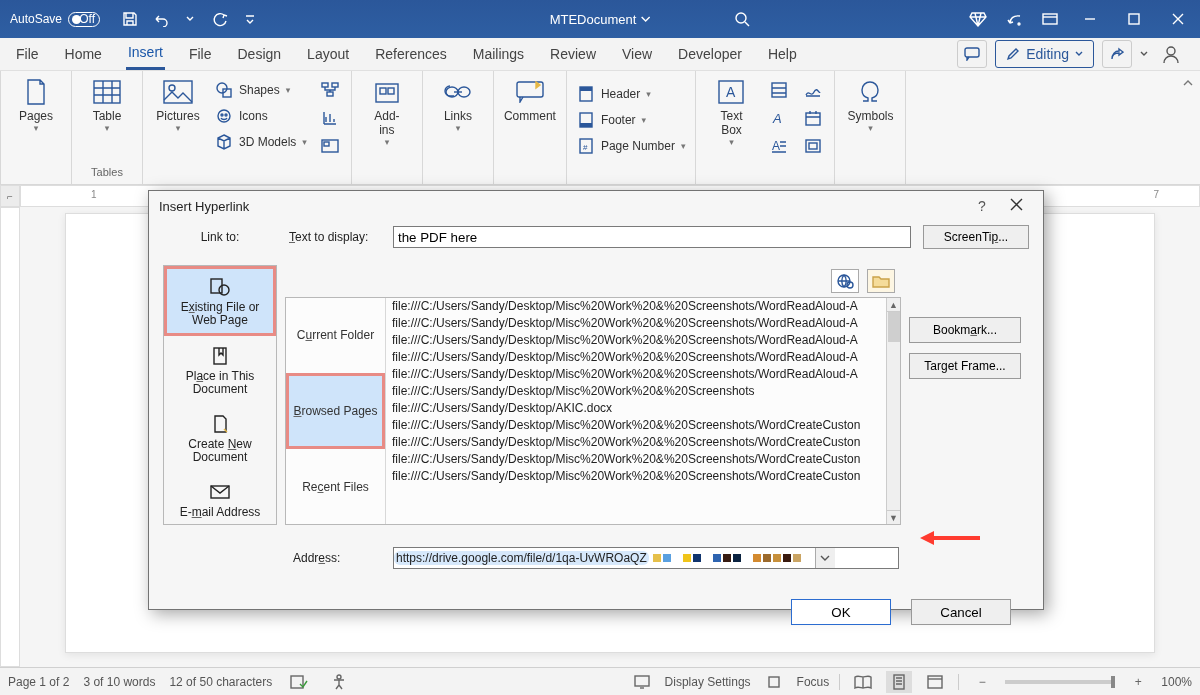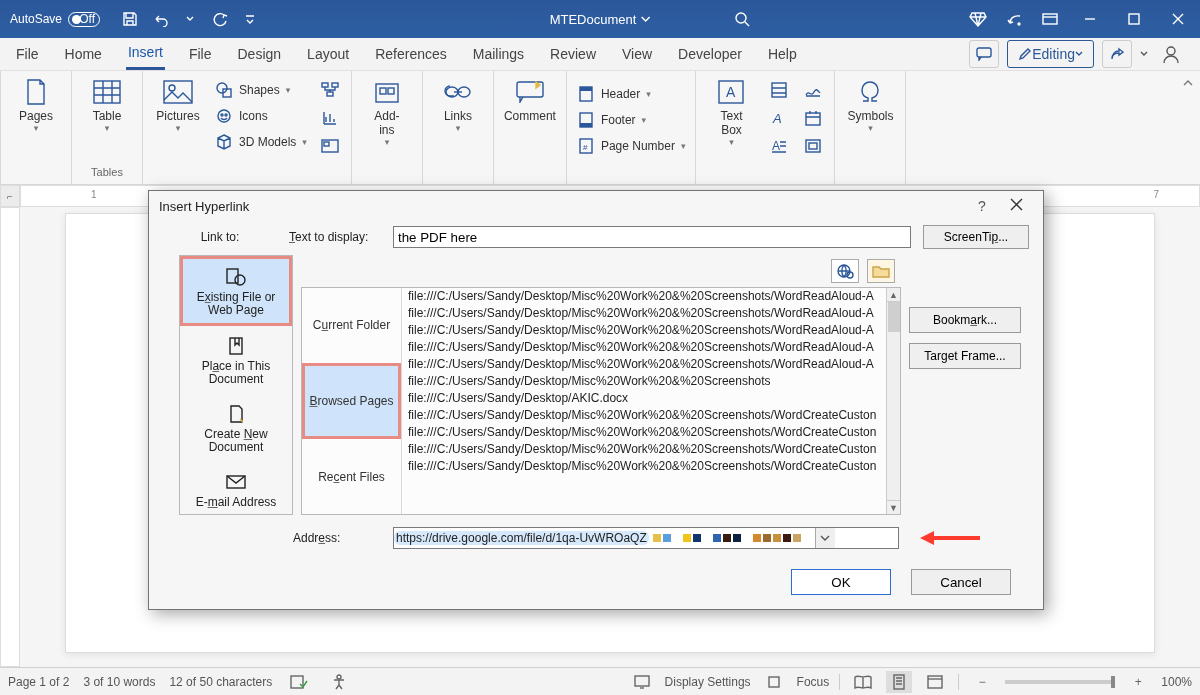--- a/index.html
+++ b/index.html
@@ -20,21 +20,21 @@
 
 
 svg { stroke:currentColor; fill:none; stroke-width:1.4; }
 
 
 .tabs { height:33px; background:#f3f3f3; display:flex; align-items:center; padding:0 14px; font-size:14px; gap:22px; border-bottom:1px solid #e0e0e0; }
 .tabs .tab { padding:6px 2px 7px; color:#444; cursor:pointer; }
 .tabs .tab.active { color:#1a56a8; border-bottom:3px solid #2b579a; font-weight:400; }
 .tabs .right-zone { margin-left:auto; display:flex; align-items:center; gap:8px; }
 .comment-ic, .share-ic, .profile-ic { width:30px; height:28px; border:1px solid #ccc; border-radius:3px; display:flex; align-items:center; justify-content:center; color:#2b579a; }
-.editing-btn { height:28px; border:1.5px solid #2b579a; border-radius:3px; display:flex; align-items:center; padding:0 10px; color:#2b579a; font-size:14px; }
+.editing-btn { height:28px; border:1.5px solid #2b579a; border-radius:3px; display:flex; align-items:center; gap:6px; padding:0 10px; color:#2b579a; font-size:14px; }
 
 
 .ribbon { height:114px; background:#f6f6f6; border-bottom:1px solid #d8d8d8; display:flex; overflow:hidden; }
 .rgroup { border-right:1px solid #d8d8d8; padding:4px 10px 2px; display:flex; flex-direction:column; justify-content:space-between; }
 .rgroup .big { display:flex; gap:12px; }
 .bigbtn { display:flex; flex-direction:column; align-items:center; justify-content:flex-start; font-size:12px; color:#333; min-width:50px; padding-top:2px; }
 .bigbtn .ic { width:34px; height:30px; display:flex; align-items:center; justify-content:center; color:#2b579a; }
 .bigbtn .lbl { margin-top:2px; line-height:14px; text-align:center; }
 .bigbtn .caret { font-size:9px; color:#777; }
 .grplabel { text-align:center; font-size:11px; color:#666; height:16px; }
@@ -51,30 +51,30 @@
 .hruler span { position:absolute; top:3px; }
 .doc-area { display:flex; height:460px; background:#f5f5f5;}
 .vruler { width:20px; background:#fff; border:1px solid #ddd;}
 .page { margin:6px auto 0; width:1090px; background:#fff; min-height:440px; border:1px solid #ddd; box-shadow:0 2px 8px rgba(0,0,0,0.08);}
 
 
 .dialog { position:absolute; left:148px; top:190px; width:896px; height:420px; background:#f6f6f6; border:1px solid #737373; box-shadow:4px 4px 16px rgba(0,0,0,0.35); font-size:12px; color:#222;}
 .dlg-title { height:30px; display:flex; align-items:center; padding:0 10px; font-size:13px; }
 .dlg-title .ttxt { flex:1; }
 .dlg-title .hb { width:34px; text-align:center; font-size:14px; color:#555; }
-.dlg-body { display:flex; flex-direction:column; padding:4px 14px 0; gap:6px; }
+.dlg-body { display:flex; flex-direction:column; padding:4px 14px 0; gap:16px; }
 .row1 { display:flex; align-items:center; gap:12px; }
 .row1 .linkto-col { width:114px; text-align:center; }
 .row1 .ttd-lbl { width:92px; }
 .row1 input.ttd { flex:1; height:22px; border:1px solid #7a7a7a; padding:0 4px; background:#fff;}
 .row1 .scrn-btn { width:106px; }
 .dlg-btn { height:24px; border:1px solid #999; background:#efefef; font-size:12px; padding:0 8px;}
 
 .row2 { display:flex; gap:8px; }
-.linkto-panel { width:114px; border:1px solid #b8b8b8; display:flex; flex-direction:column;margin-left:16px; }
+.linkto-panel { width:114px; border:1px solid #b8b8b8; display:flex; flex-direction:column; }
 .lt-item { flex:none; padding:10px 4px 8px; text-align:center; display:flex; flex-direction:column; align-items:center; gap:4px; cursor:pointer;}
 .lt-item .lic { width:22px; height:20px; display:flex; align-items:center; justify-content:center;}
 .lt-item.sel { background:#cfe4fa; border:1px solid #3b8bd6;}
 .lt-item .ltlbl { line-height:13px;}
 .highlight { outline:3px solid #e88b85; outline-offset:-3px;}
 
 .mid-col { flex:1; display:flex; flex-direction:column; }
 .look-row { height:32px; display:flex; justify-content:flex-end; align-items:center; gap:8px; padding-right:6px;}
 .look-row .sq { width:28px; height:24px; border:1px solid #aaa; background:#fff; display:flex; align-items:center; justify-content:center;}
 .browse-box { flex:1; border:1px solid #b8b8b8; background:#fcfcfc; display:flex;}

